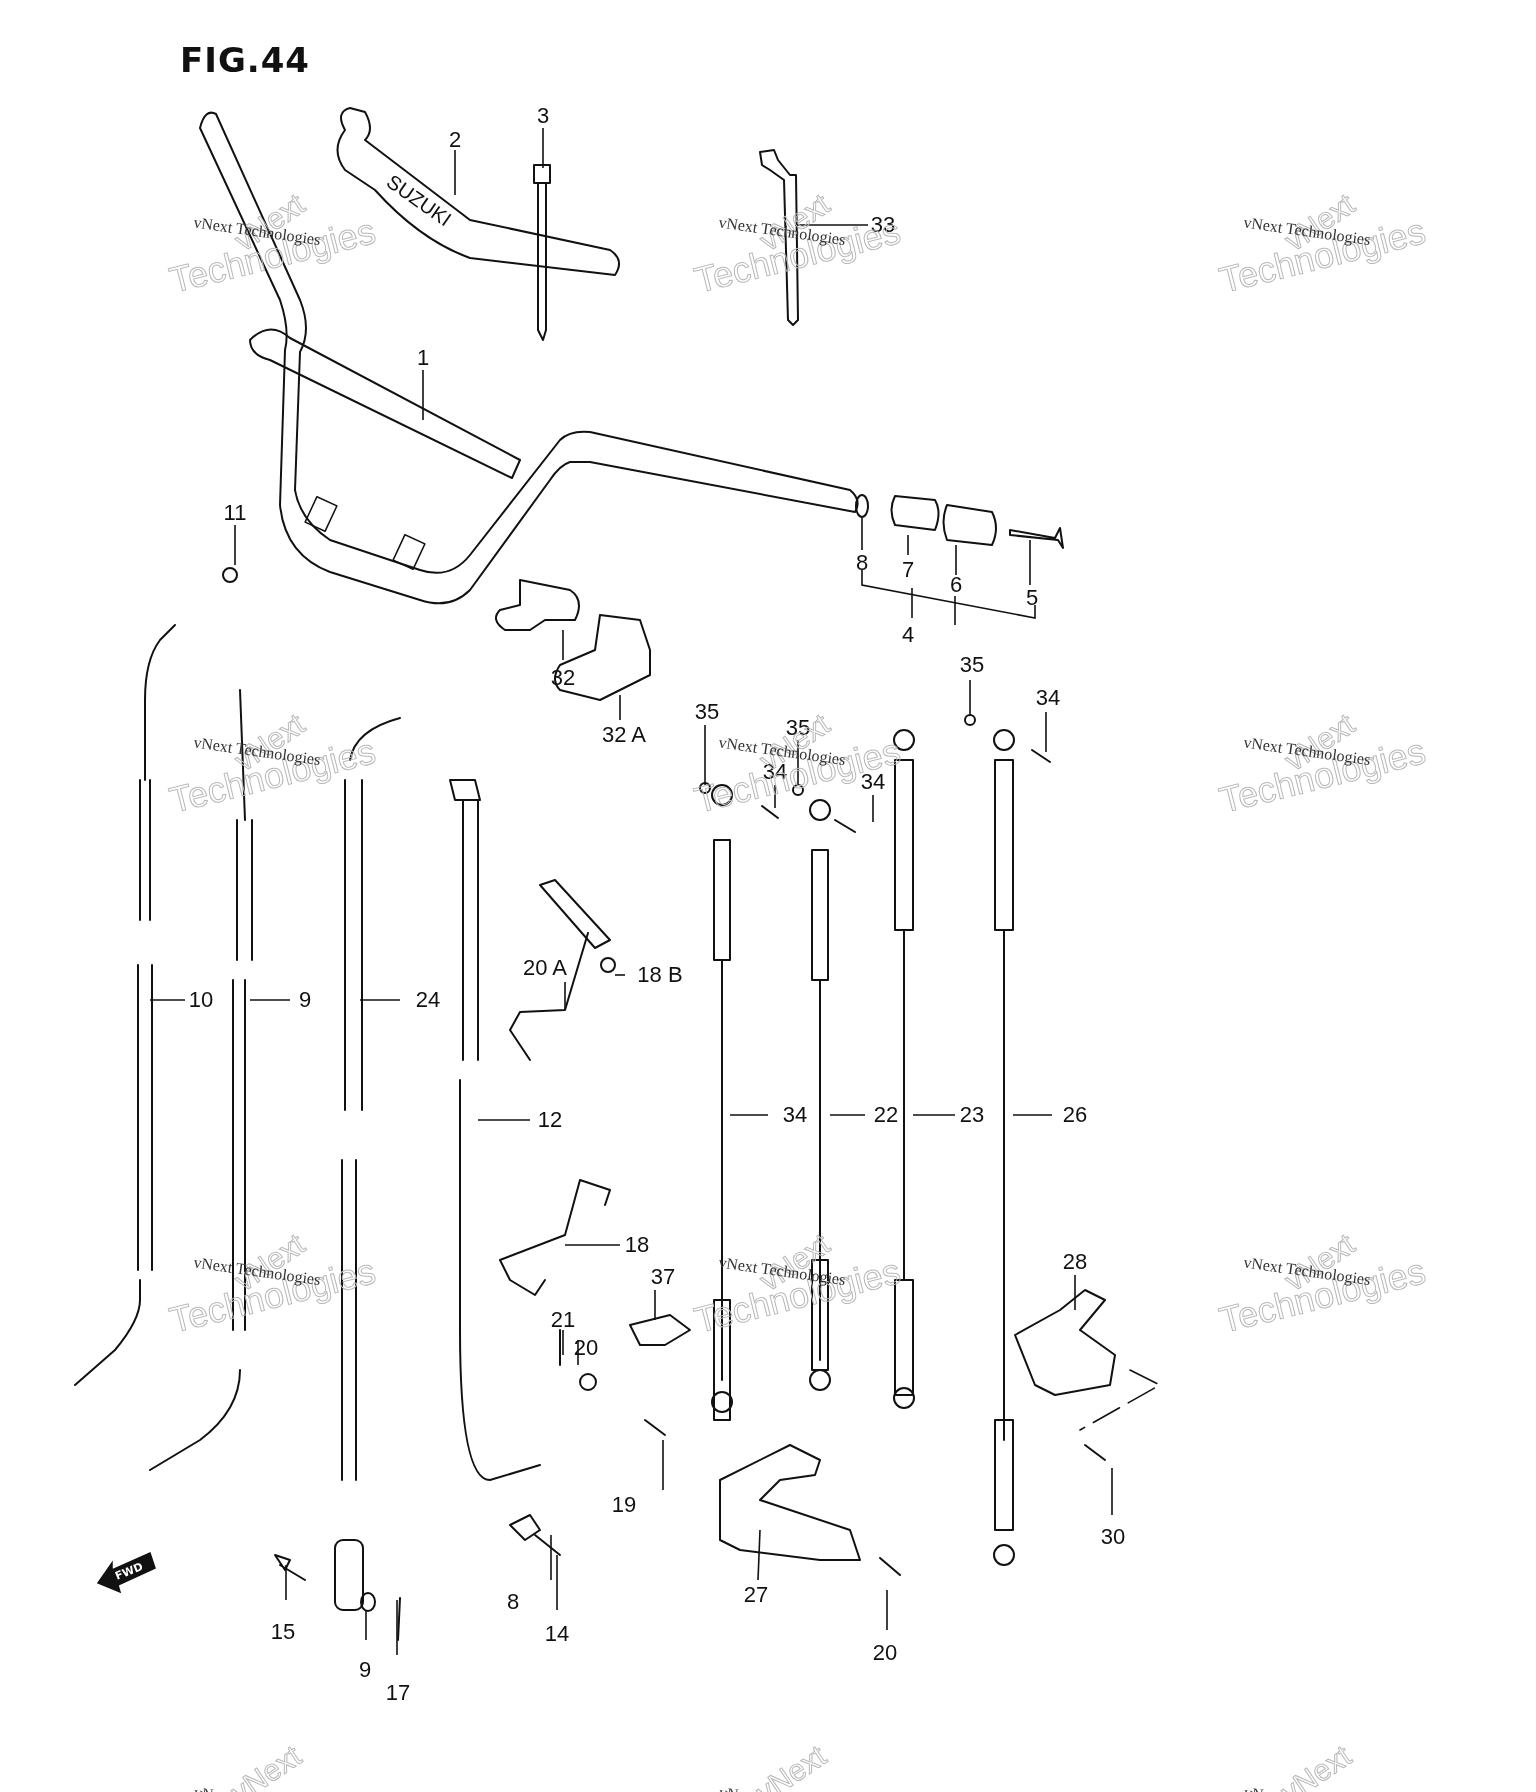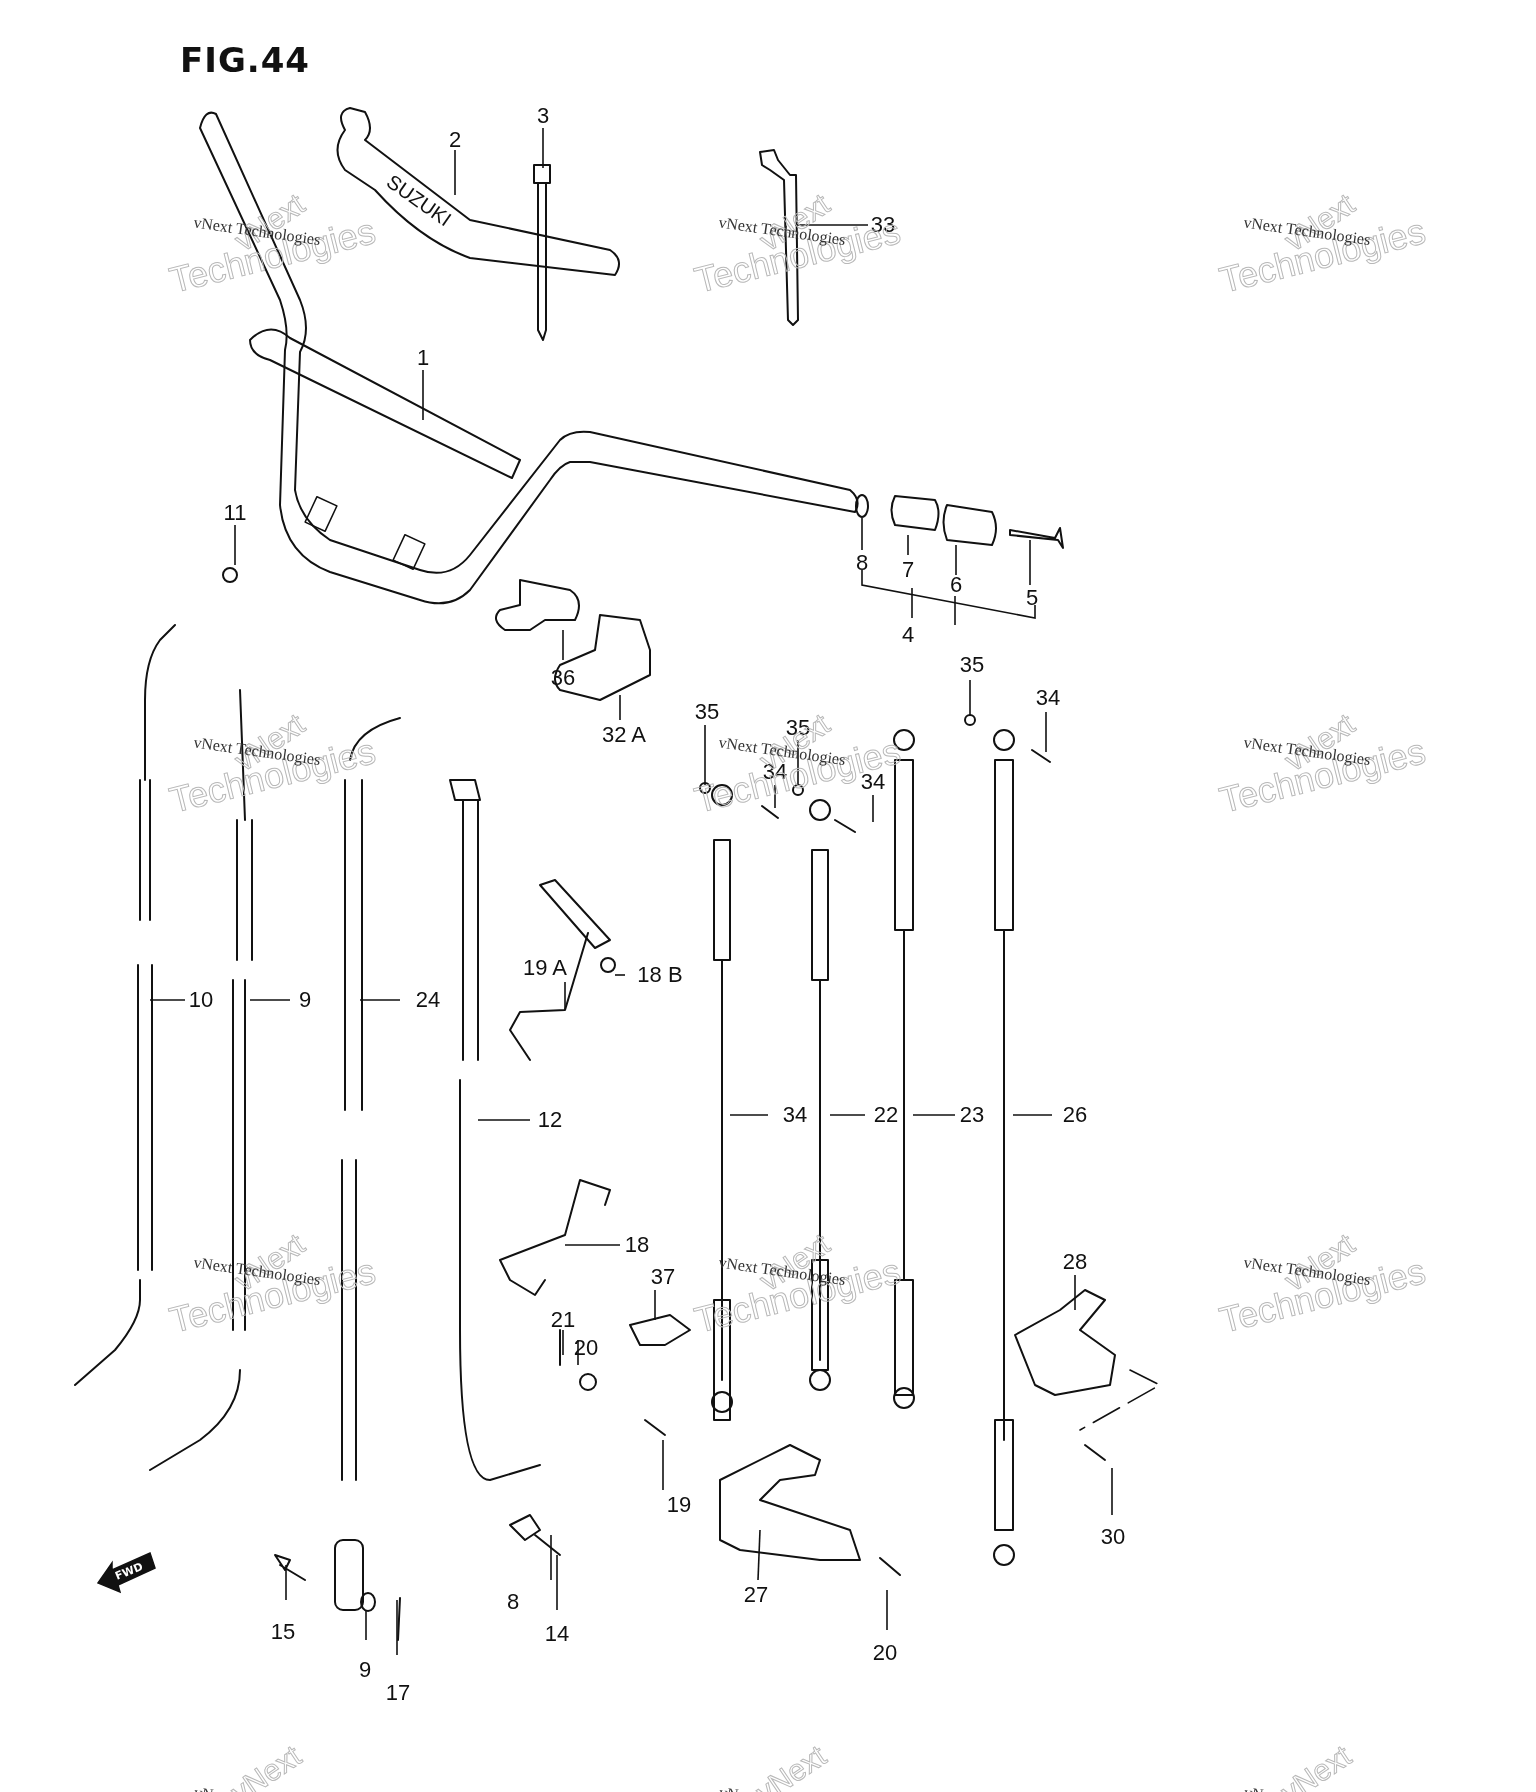--- a/index.html
+++ b/index.html
@@ -204,36 +204,36 @@
 <div class="callout" style="left:305px;top:1000px">9</div>
 <div class="callout" style="left:201px;top:1000px">10</div>
 <div class="callout" style="left:235px;top:513px">11</div>
 <div class="callout" style="left:550px;top:1120px">12</div>
 <div class="callout" style="left:513px;top:1602px">8</div>
 <div class="callout" style="left:557px;top:1634px">14</div>
 <div class="callout" style="left:283px;top:1632px">15</div>
 <div class="callout" style="left:365px;top:1670px">9</div>
 <div class="callout" style="left:398px;top:1693px">17</div>
 <div class="callout" style="left:637px;top:1245px">18</div>
-<div class="callout" style="left:545px;top:968px">19 A</div>
+<div class="callout" style="left:545px;top:968px">20 A</div>
 <div class="callout" style="left:660px;top:975px">18 B</div>
-<div class="callout" style="left:679px;top:1505px">19</div>
+<div class="callout" style="left:624px;top:1505px">19</div>
 <div class="callout" style="left:586px;top:1348px">20</div>
 <div class="callout" style="left:563px;top:1320px">21</div>
 <div class="callout" style="left:886px;top:1115px">22</div>
 <div class="callout" style="left:972px;top:1115px">23</div>
 <div class="callout" style="left:428px;top:1000px">24</div>
 <div class="callout" style="left:795px;top:1115px">34</div>
 <div class="callout" style="left:1075px;top:1115px">26</div>
 <div class="callout" style="left:756px;top:1595px">27</div>
 <div class="callout" style="left:1075px;top:1262px">28</div>
 <div class="callout" style="left:663px;top:1277px">37</div>
 <div class="callout" style="left:1113px;top:1537px">30</div>
 <div class="callout" style="left:885px;top:1653px">20</div>
-<div class="callout" style="left:563px;top:678px">36</div>
+<div class="callout" style="left:563px;top:678px">32</div>
 <div class="callout" style="left:624px;top:735px">32 A</div>
 <div class="callout" style="left:883px;top:225px">33</div>
 <div class="callout" style="left:775px;top:772px">34</div>
 <div class="callout" style="left:873px;top:782px">34</div>
 <div class="callout" style="left:1048px;top:698px">34</div>
 <div class="callout" style="left:707px;top:712px">35</div>
 <div class="callout" style="left:798px;top:728px">35</div>
 <div class="callout" style="left:972px;top:665px">35</div>
 
 <div class="wm" style="left:185px;top:215px">

